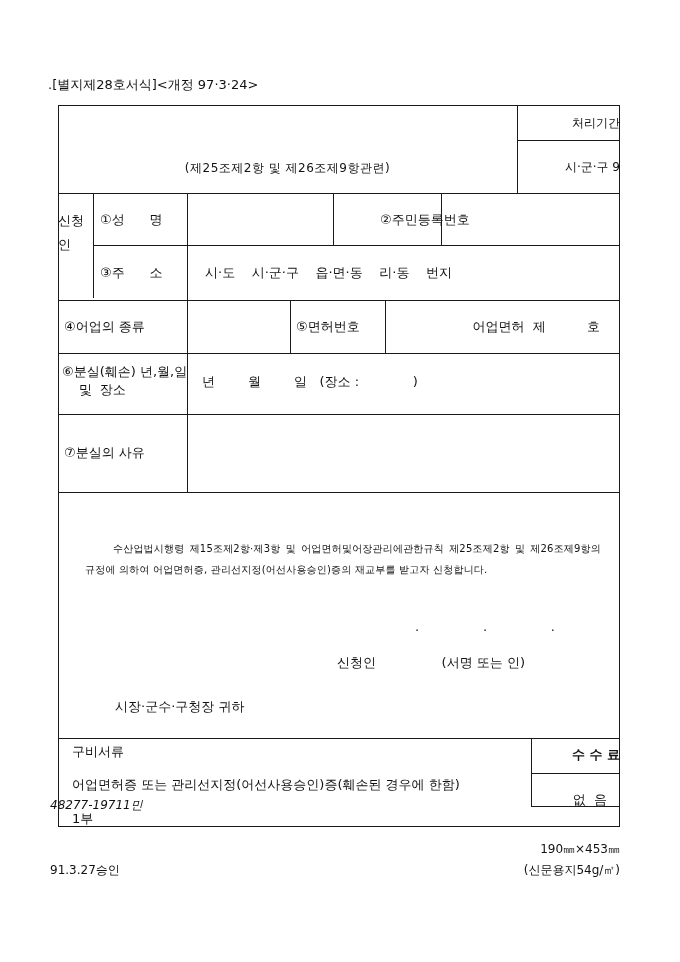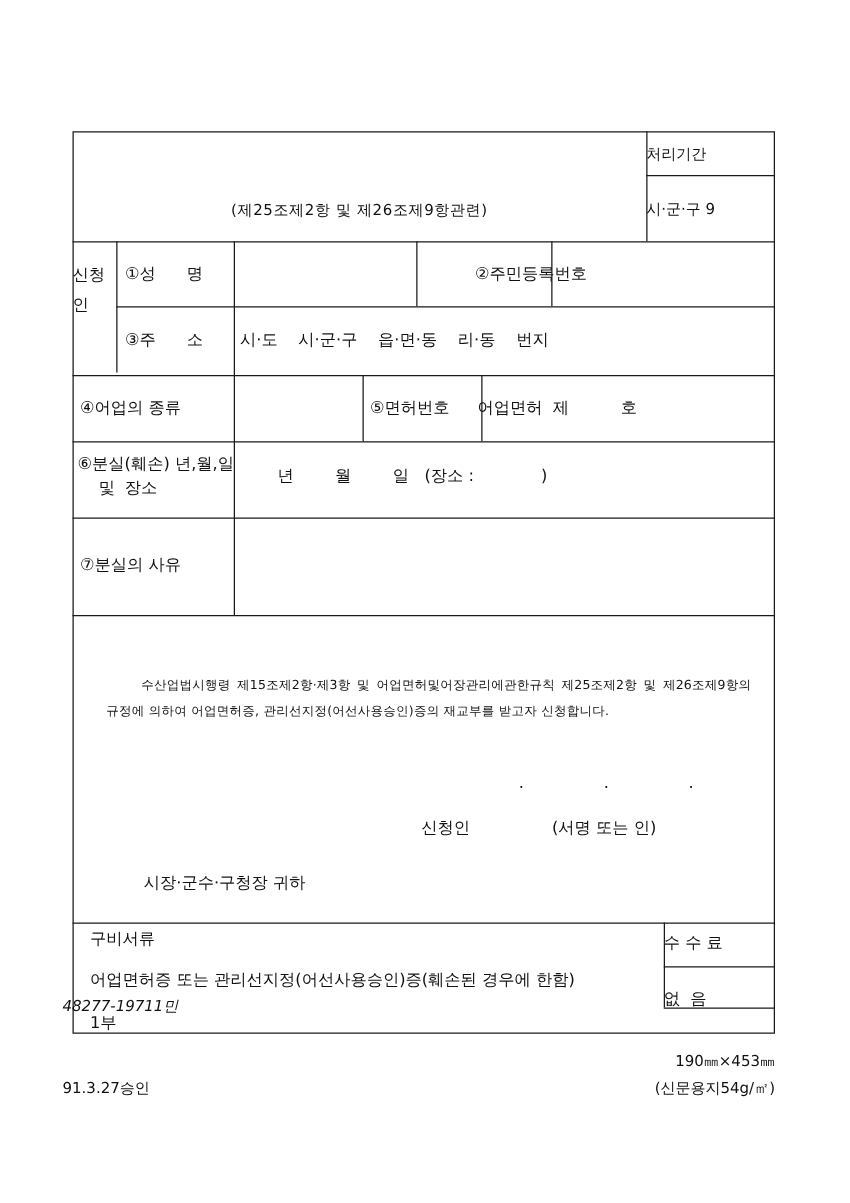--- a/index.html
+++ b/index.html
@@ -18,21 +18,21 @@
   .line { position: absolute; background: #1a1a1a; }
   .hline { height: 1px; }
   .vline { width: 1px; }
   .outer-border {
     position: absolute;
     left: 58px; top: 105px; width: 562px; height: 722px;
     border: 1px solid #1a1a1a;
   }
   .t13 { font-size: 13px; line-height: 17px; }
   .t12 { font-size: 12px; line-height: 16px; }
-  .center { text-align: left; }
+  .center { text-align: right; }
   .form-title {
     font-size: 15px;
     font-weight: bold;
     letter-spacing: 2px;
     text-align: center;
   }
   .form-subtitle { font-size: 12px; text-align: center; letter-spacing: 0.5px; }
   .vertical-label {
     display: flex;
     flex-direction: column;
@@ -50,20 +50,21 @@
     letter-spacing: 0.2px;
     word-break: keep-all;
   }
   .flex-between { display: flex; justify-content: space-between; }
 </style>
 </head>
 <body>
 
 <div class="page">
 
+  <div class="abs t13" style="left:48px; top:76px;">.[별지제28호서식]&lt;개정 97·3·24&gt;</div>
 
   <div class="outer-border"></div>
 
   <div class="line hline" style="left:58px;  top:193px; width:562px;"></div>
   <div class="line hline" style="left:517px; top:140px; width:103px;"></div>
   <div class="line hline" style="left:93px;  top:245px; width:527px;"></div>
   <div class="line hline" style="left:58px;  top:300px; width:562px;"></div>
   <div class="line hline" style="left:58px;  top:353px; width:562px;"></div>
   <div class="line hline" style="left:58px;  top:414px; width:562px;"></div>
   <div class="line hline" style="left:58px;  top:492px; width:562px;"></div>
@@ -87,30 +88,30 @@
 
   <div class="abs vertical-label" style="left:58px; top:209px;">신청인</div>
 
   <div class="abs t13 pre" style="left:100px; top:211px;">①성      명</div>
   <div class="abs" style="left:188px; top:194px; width:144px; height:50px;"></div>
 
   <div class="abs t13" style="left:340px; top:211px;margin-left:40px;">②주민등록번호</div>
   <div class="abs" style="left:442px; top:194px; width:177px; height:50px;"></div>
 
   <div class="abs t13 pre" style="left:100px; top:264px;">③주      소</div>
-  <div class="abs t13 pre" style="left:192px; top:264px;">시·도    시·군·구    읍·면·동    리·동    번지</div>
+  <div class="abs t13 pre" style="left:205px; top:264px;">시·도    시·군·구    읍·면·동    리·동    번지</div>
 
   <div class="abs t13" style="left:64px; top:318px;">④어업의 종류</div>
   <div class="abs" style="left:188px; top:301px; width:101px; height:51px;"></div>
   <div class="abs t13" style="left:296px; top:318px;">⑤면허번호</div>
-  <div class="abs t13 pre center" style="left:382px; top:318px; width:235px;">어업면허  제          호</div>
+  <div class="abs t13 pre center" style="left:365px; top:318px; width:235px;">어업면허  제          호</div>
 
   <div class="abs t13" style="left:62px; top:363px;">⑥분실(훼손) 년,월,일</div>
   <div class="abs t13" style="left:79px; top:382px;font-family:Liberation Mono, monospace;">및 장소</div>
-  <div class="abs t13 pre" style="left:202px; top:373px;margin-left:20px;">년        월        일   (장소 :             )</div>
+  <div class="abs t13 pre" style="left:202px; top:373px;">년        월        일   (장소 :             )</div>
 
   <div class="abs t13" style="left:64px; top:444px;">⑦분실의 사유</div>
   <div class="abs" style="left:188px; top:415px; width:431px; height:76px;"></div>
 
   <div class="abs paragraph" style="left:85px; top:539px; width:516px;">수산업법시행령 제15조제2항·제3항 및 어업면허및어장관리에관한규칙 제25조제2항 및 제26조제9항의 규정에 의하여 어업면허증, 관리선지정(어선사용승인)증의 재교부를 받고자 신청합니다.</div>
 
   <div class="abs t13 flex-between" style="left:415px; top:618px; width:140px;">
     <span>.</span>
     <span>.</span>
     <span>.</span>
@@ -120,21 +121,21 @@
     <span>신청인</span>
     <span>(서명 또는 인)</span>
   </div>
 
   <div class="abs t13" style="left:115px; top:698px;">시장·군수·구청장  귀하</div>
 
   <div class="abs t13" style="left:72px; top:743px;">구비서류</div>
   <div class="abs t13" style="left:72px; top:776px;">어업면허증 또는 관리선지정(어선사용승인)증(훼손된 경우에 한함)</div>
   <div class="abs t13" style="left:72px; top:810px;">1부</div>
 
-  <div class="abs t13 center" style="left:531px; top:746px; width:89px;">수 수 료</div>
+  <div class="abs t13 center" style="left:531px; top:746px; width:89px;font-weight:bold;">수 수 료</div>
   <div class="abs t13 center pre" style="left:531px; top:791px; width:76px;">없  음</div>
 
   <div class="abs t12" style="left:50px; top:797px;font-style:italic;">48277-19711민</div>
   <div class="abs t12" style="left:50px; top:862px;">91.3.27승인</div>
   <div class="abs t12" style="left:420px; top:841px; width:200px; text-align:right;">190㎜×453㎜</div>
   <div class="abs t12" style="left:420px; top:862px; width:200px; text-align:right;">(신문용지54g/㎡)</div>
 
 </div>
 
 </body></html>

